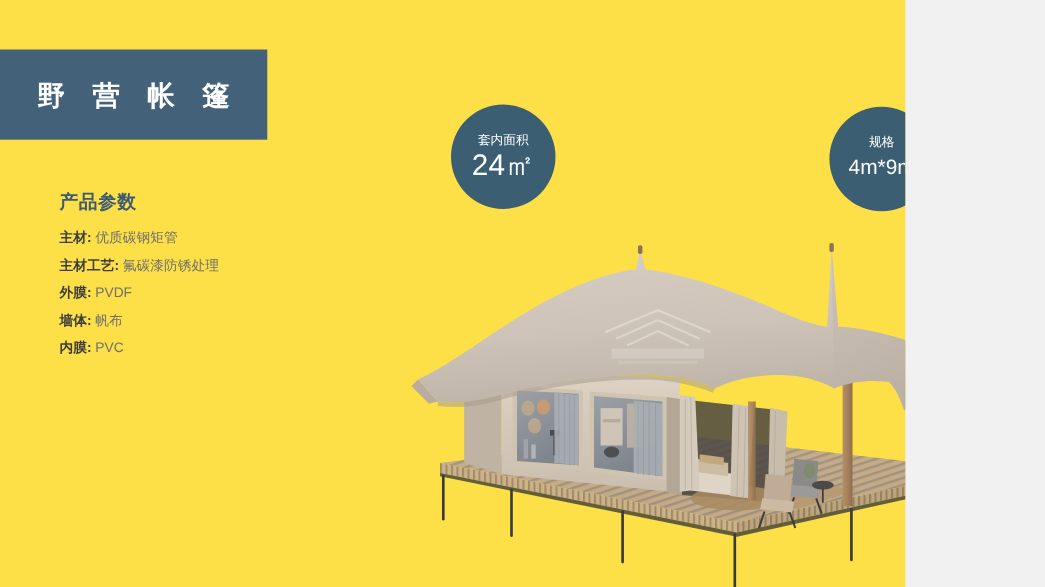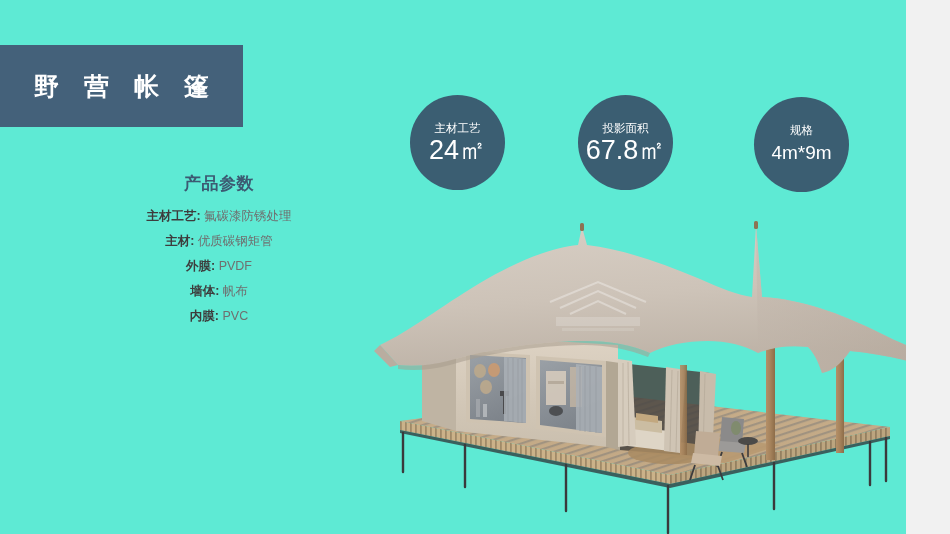--- a/index.html
+++ b/index.html
@@ -9,23 +9,23 @@
   body {
     width: 950px;
     height: 534px;
     background: #f1f1f1;
     font-family: "Liberation Sans", "DejaVu Sans", sans-serif;
     overflow: hidden;
     position: relative;
   }
   .page {
     position: relative;
-    width: 906px;
+    width: 823px;
     height: 534px;
-    background: #5eead4;
+    background: #fde047;
     overflow: hidden;
   }
 
   
   .title-banner {
     position: absolute;
     left: 0;
     top: 45px;
     width: 243px;
     height: 82px;
@@ -42,21 +42,20 @@
     text-indent: 9px;
     white-space: nowrap;
   }
 
   
   .spec-panel {
     position: absolute;
     left: 54px;
     top: 172px;
     width: 330px;
-    text-align: center;
   }
   .spec-heading {
     color: #3c5a72;
     font-size: 17px;
     font-weight: bold;
     margin: 0 0 9px 0;
     letter-spacing: 0.5px;
   }
   .spec-list {
     list-style: none;
@@ -147,45 +146,41 @@
 <body>
 
 <div class="page">
 
   <div class="title-banner">
     <span class="title-banner-text">野 营 帐 篷</span>
   </div>
 
   <div class="badges">
     <div class="badge badge-1">
-      <span class="badge-label">主材工艺</span>
+      <span class="badge-label">套内面积</span>
       <span class="badge-value"><span>24</span><span>㎡</span></span>
-    </div>
-    <div class="badge badge-2">
-      <span class="badge-label">投影面积</span>
-      <span class="badge-value"><span>67.8</span><span>㎡</span></span>
     </div>
     <div class="badge badge-3">
       <span class="badge-label">规格</span>
       <span class="badge-value small">4m*9m</span>
     </div>
   </div>
 
   <div class="spec-panel">
 
     <div>
       <h2 class="spec-heading">产品参数</h2>
       <ul class="spec-list">
         <li class="spec-row">
+          <span class="spec-label">主材:</span>
+          <span class="spec-value">优质碳钢矩管</span>
+        </li>
+        <li class="spec-row">
           <span class="spec-label">主材工艺:</span>
           <span class="spec-value">氟碳漆防锈处理</span>
-        </li>
-        <li class="spec-row">
-          <span class="spec-label">主材:</span>
-          <span class="spec-value">优质碳钢矩管</span>
         </li>
         <li class="spec-row">
           <span class="spec-label">外膜:</span>
           <span class="spec-value">PVDF</span>
         </li>
         <li class="spec-row">
           <span class="spec-label">墙体:</span>
           <span class="spec-value">帆布</span>
         </li>
         <li class="spec-row">

